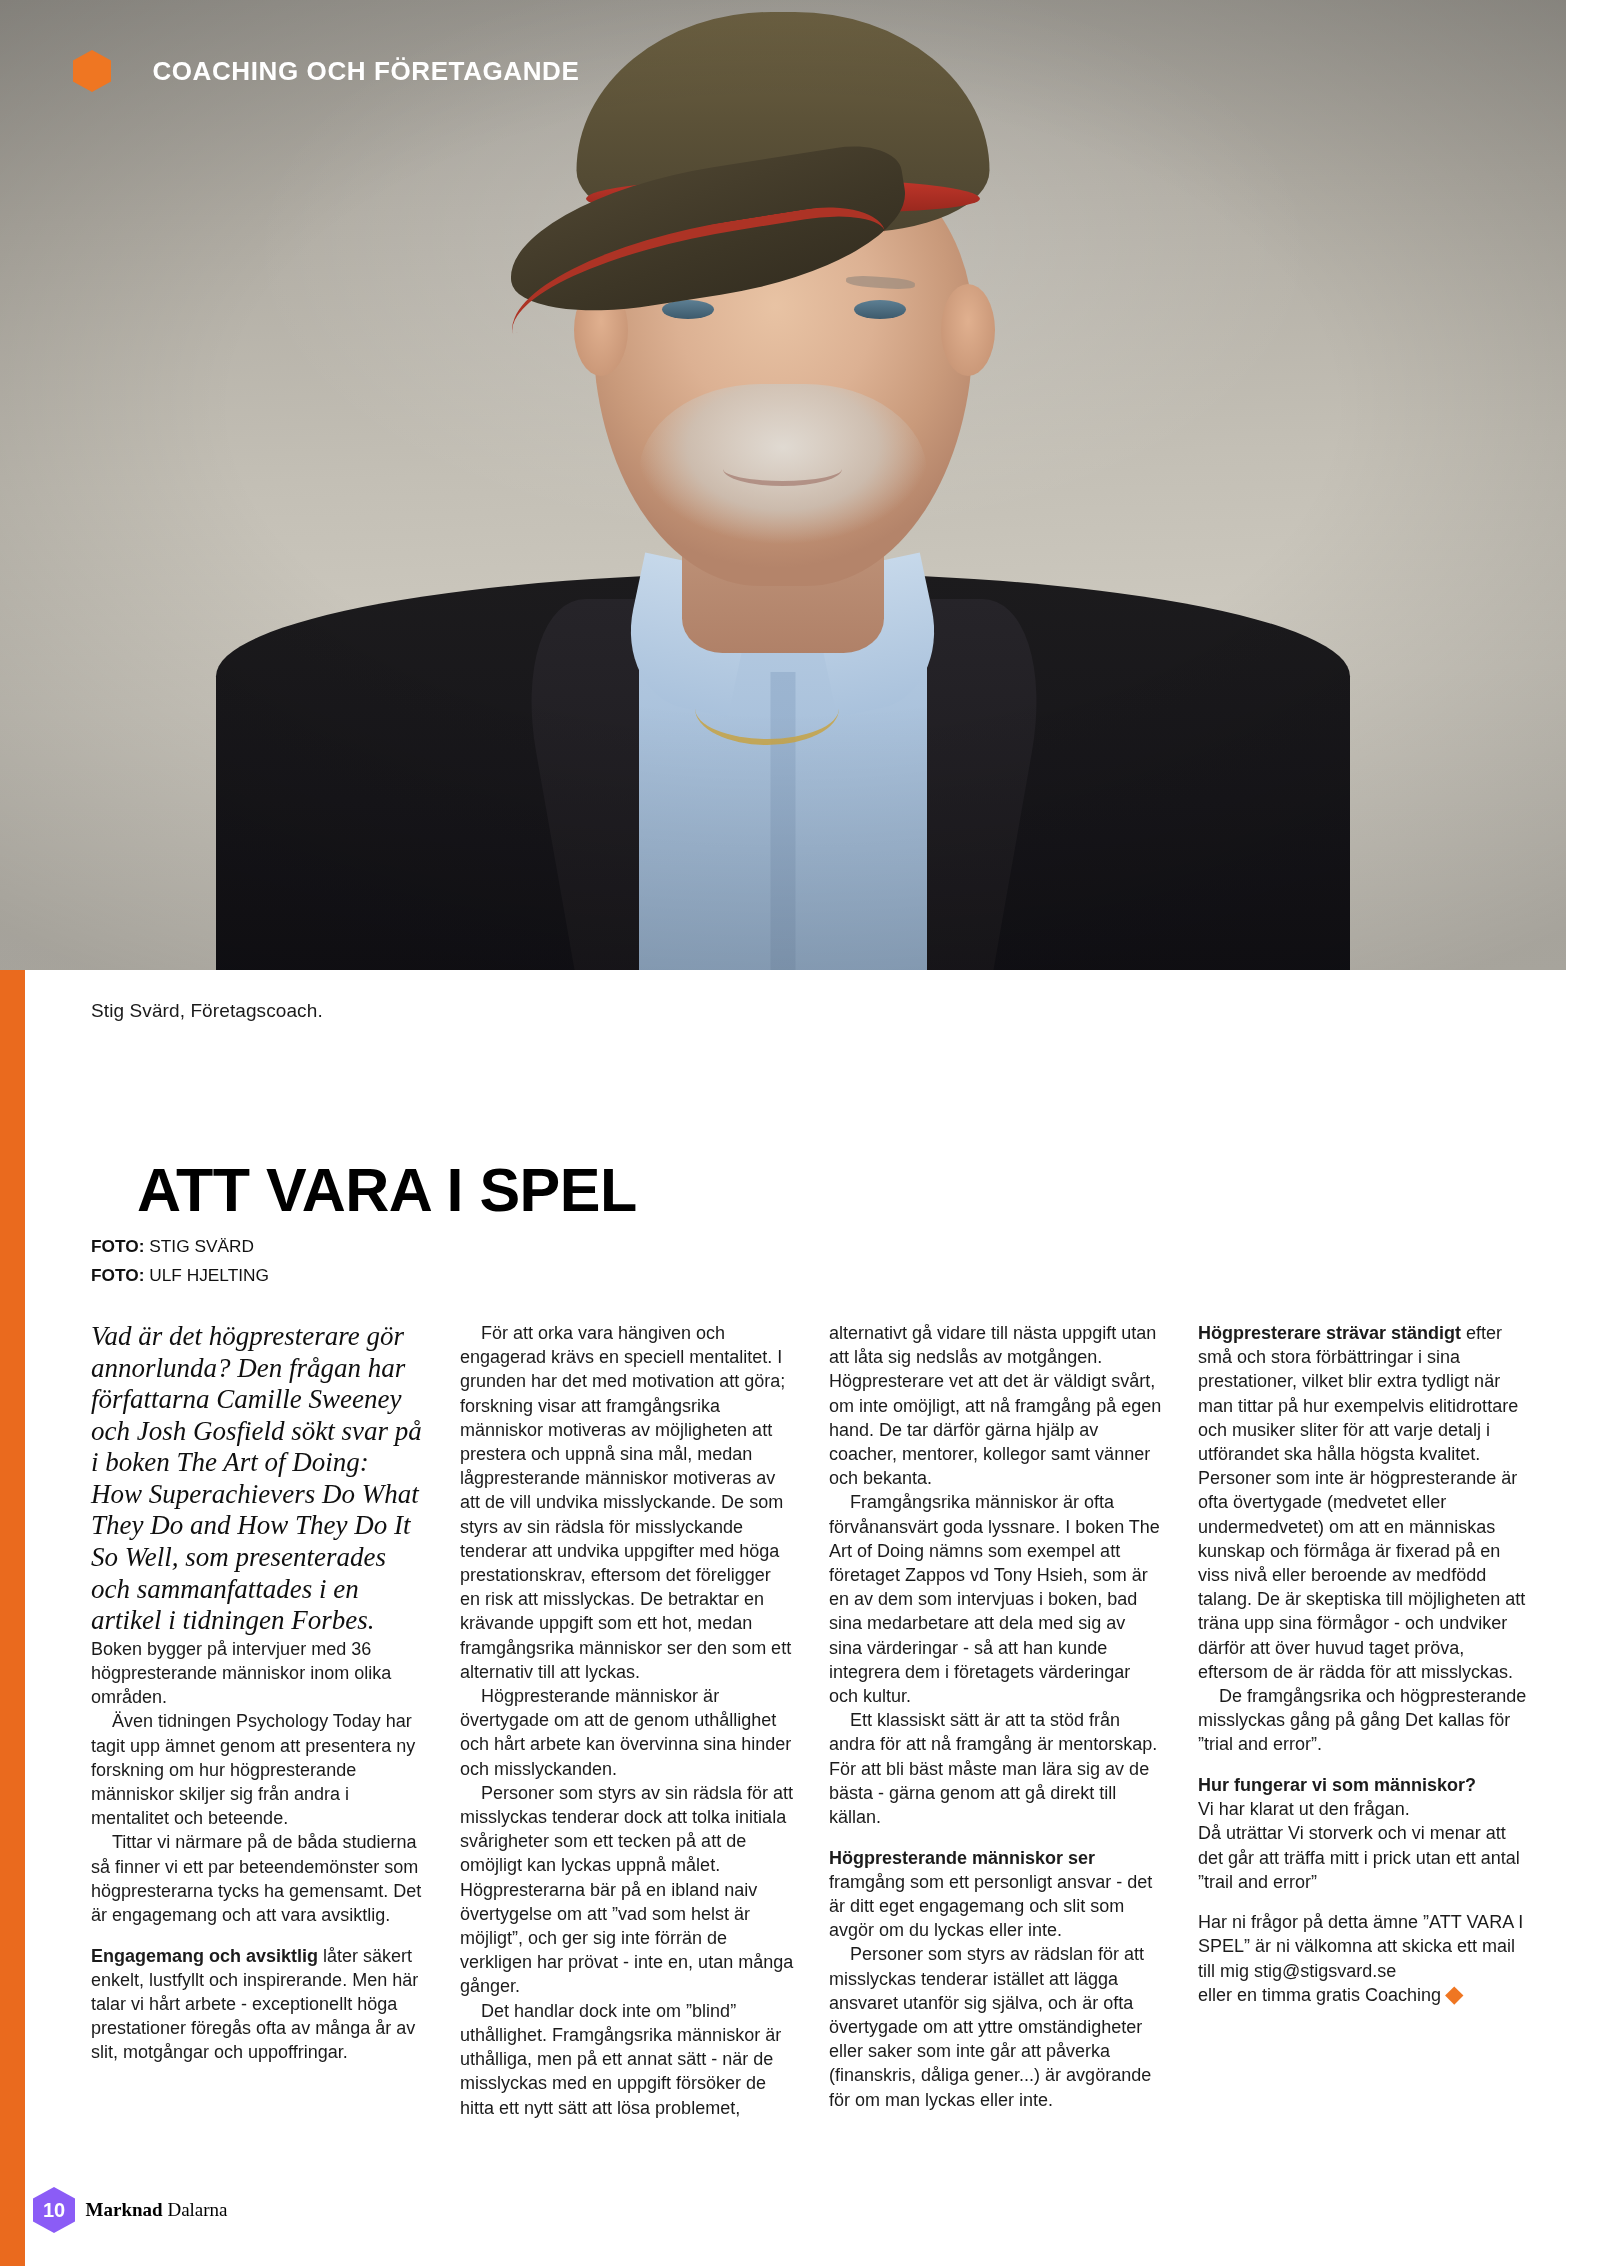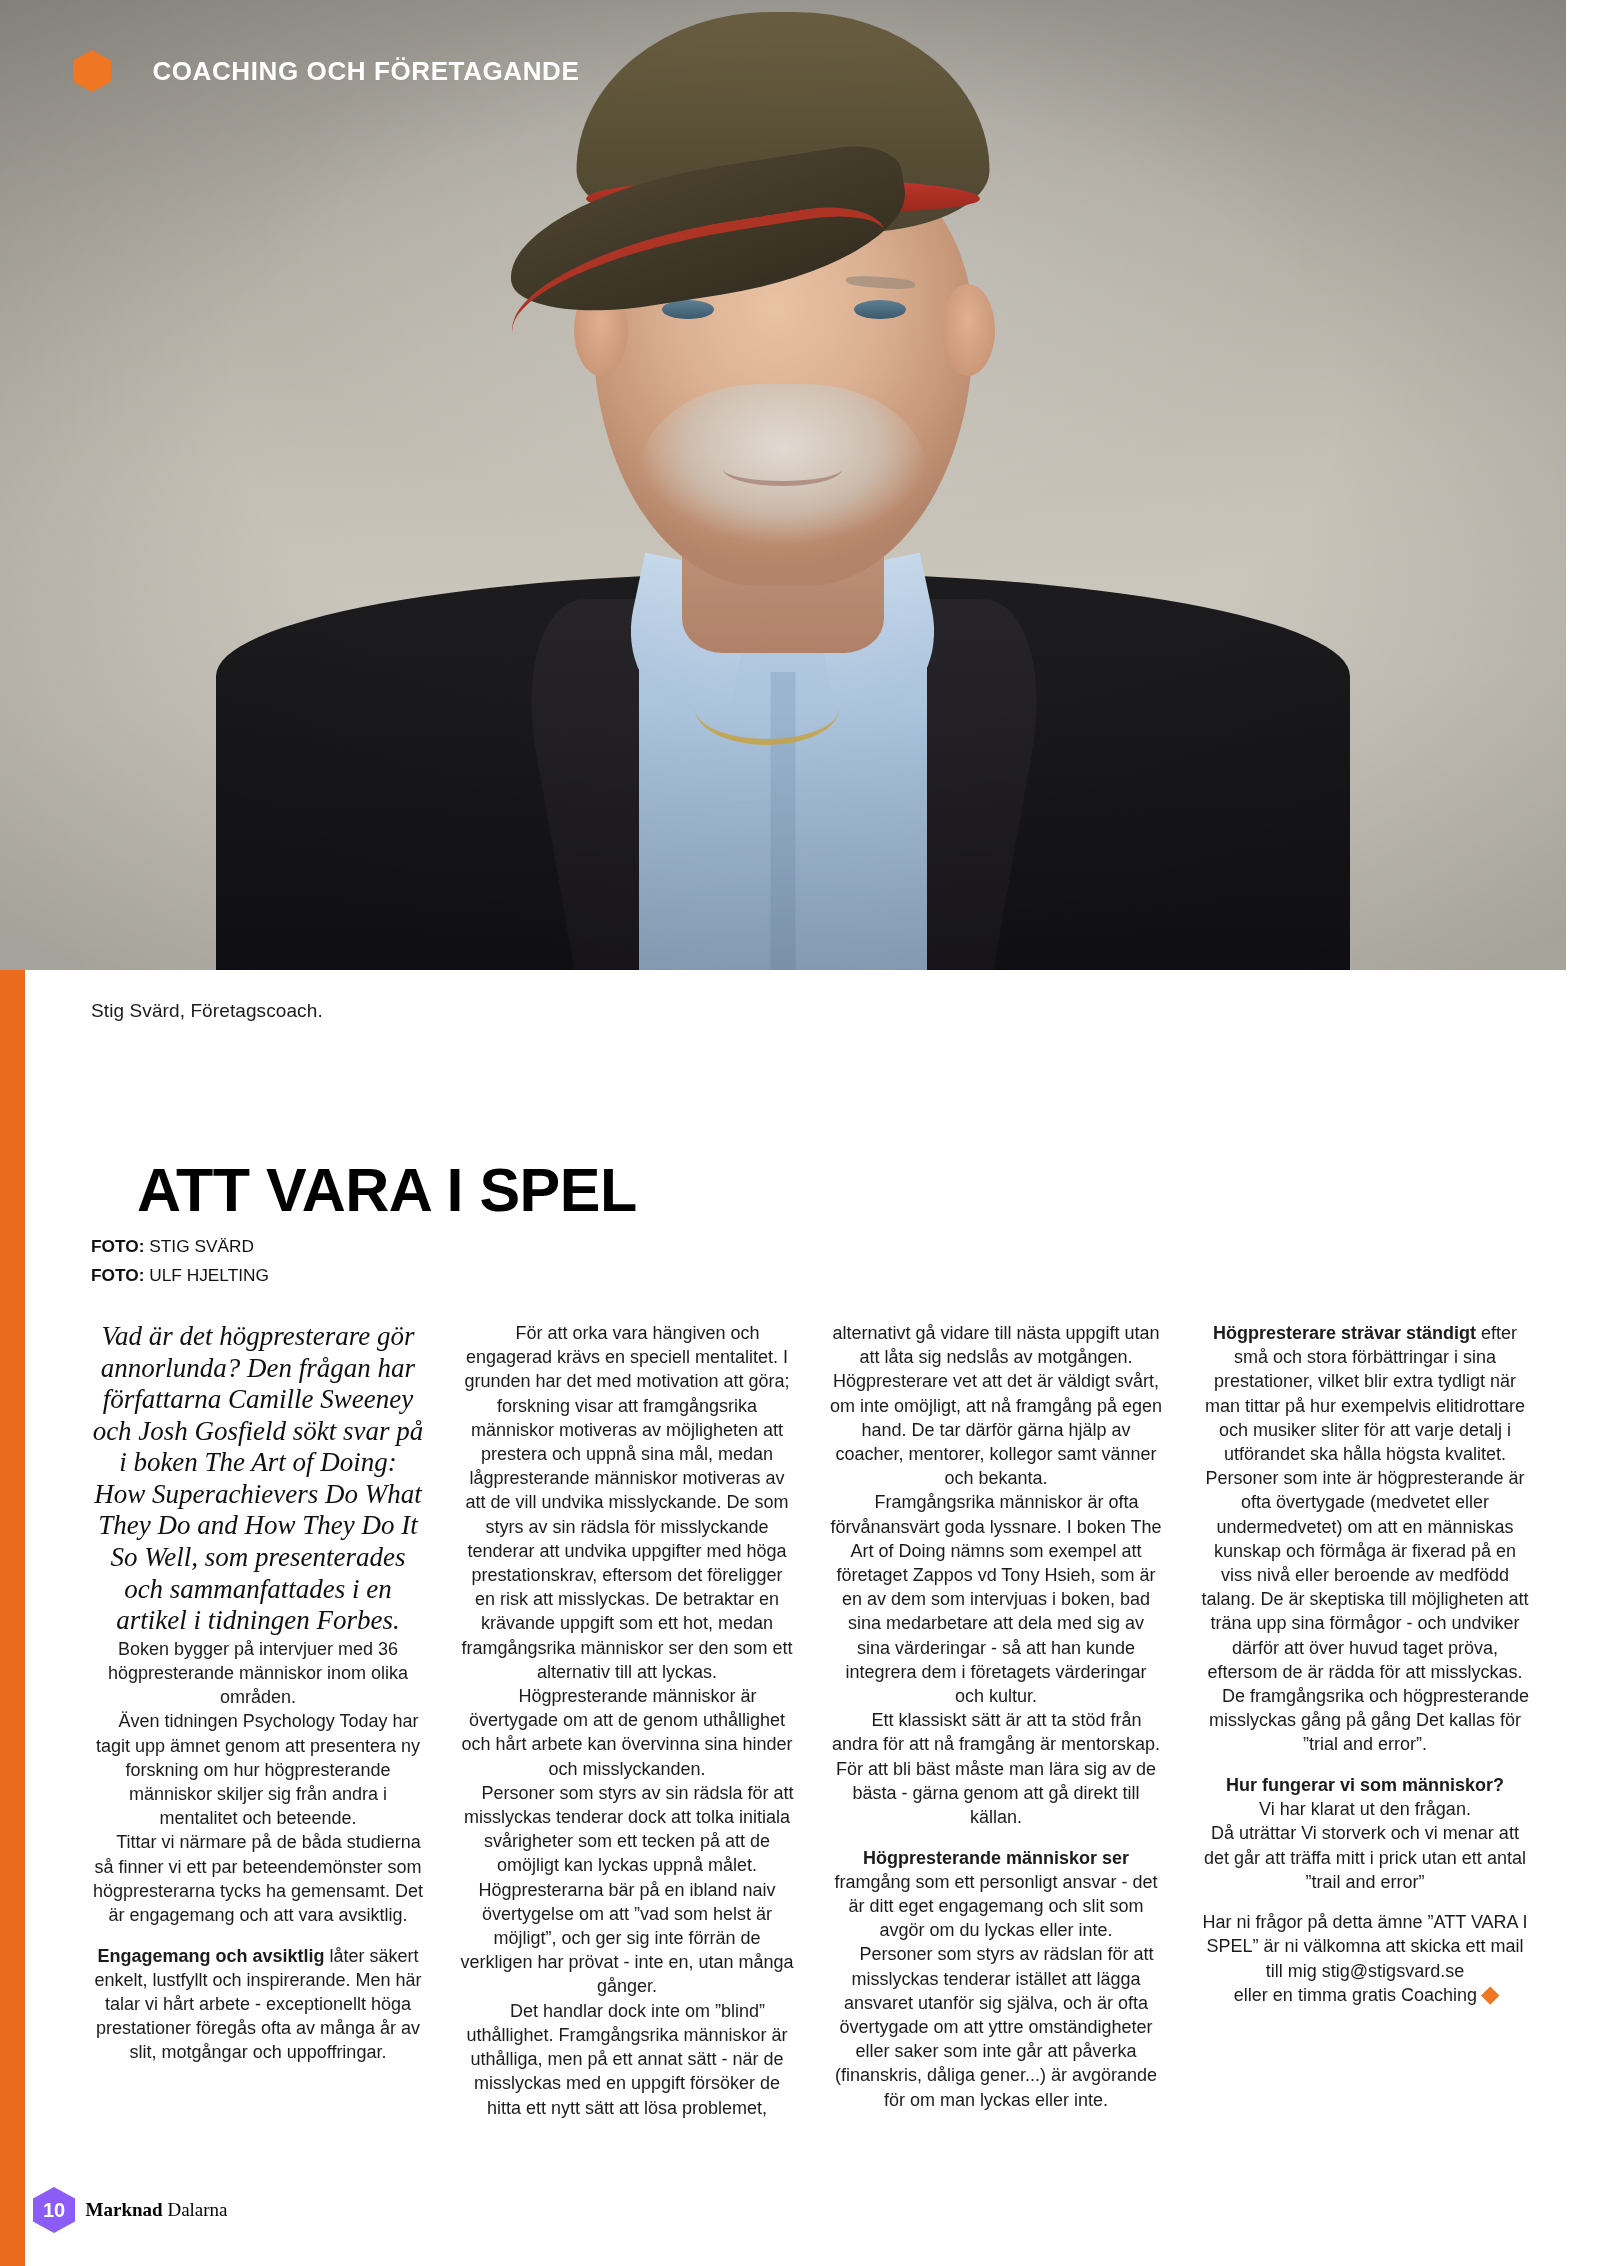--- a/index.html
+++ b/index.html
@@ -307,21 +307,21 @@
     top: 1321px;
     width: 1453px;
     display: flex;
     gap: 35px;
   }
   .col {
     width: 334px;
     font-size: 18px;
     line-height: 1.345;
     color: #1b1b1b;
-    text-align: center;
+    text-align: left;
     hyphens: none;
   }
   .col p { margin: 0; }
   .col p.ind { text-indent: 21px; }
   .col p.gap { margin-top: 16.3px; }
   .col b { font-weight: 700; }
   .intro {
     font-family: "Liberation Serif", serif;
     font-style: italic;
     font-size: 27px;

